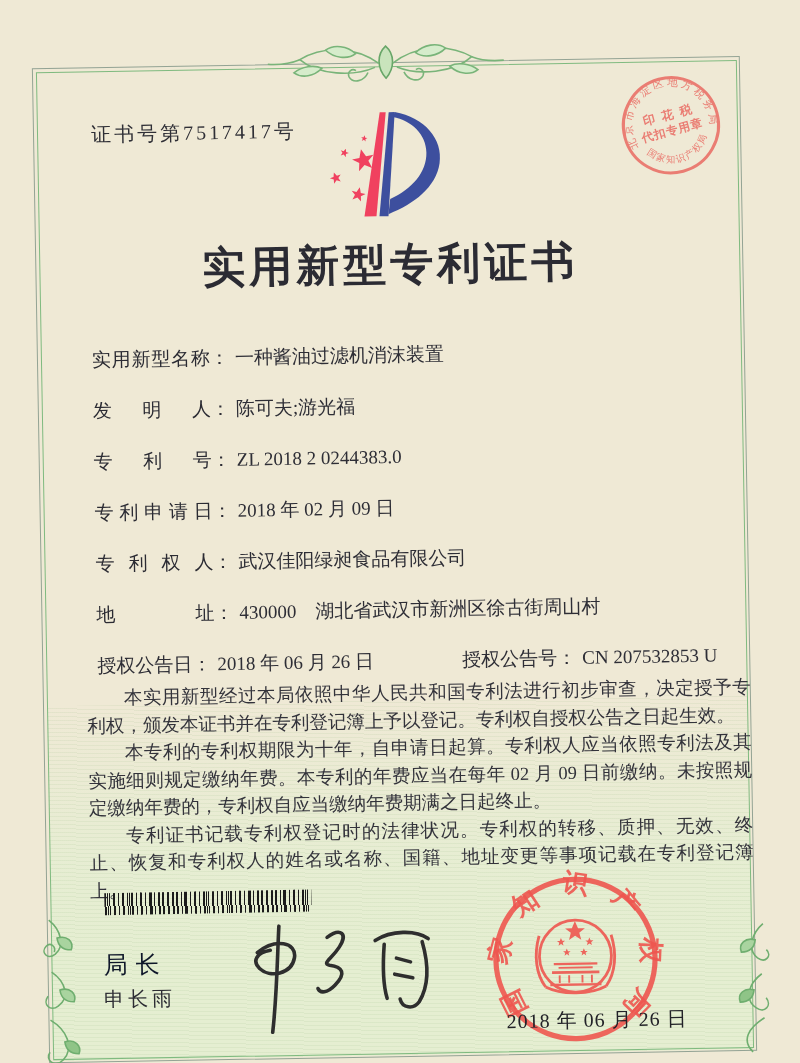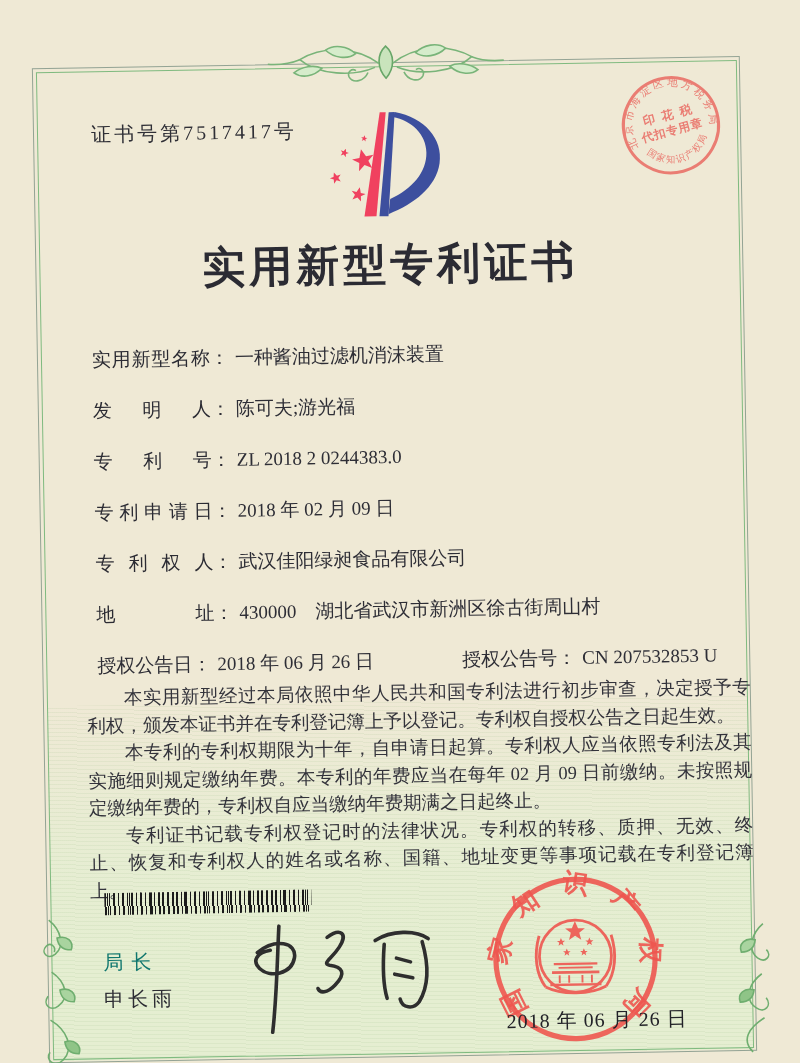--- a/index.html
+++ b/index.html
@@ -26,21 +26,21 @@
   .grant-row{position:absolute;left:95px;right:55px;top:646px;display:flex;
     font-size:19px;line-height:30px;color:#2e2e36;white-space:nowrap;}
   .gcell-left{flex:0 0 365px;}
   .paras{position:absolute;left:84px;right:52px;top:680px;font-size:18.5px;
     line-height:27.5px;color:#33333b;text-align:justify;}
   .paras p{margin:0;text-indent:2em;}
   .barcode{position:absolute;left:98px;top:888px;width:207px;height:22px;
     background-image:
       repeating-linear-gradient(90deg,#1b1b1b 0 2px,rgba(0,0,0,0) 2px 5px,#1b1b1b 5px 6px,rgba(0,0,0,0) 6px 9px),
       repeating-linear-gradient(90deg,rgba(0,0,0,0) 0 3px,#1b1b1b 3px 4px,rgba(0,0,0,0) 4px 11px);}
-  .signoff-title{position:absolute;left:96px;top:944px;font-size:20px;letter-spacing:8px;color:#0f766e;}
+  .signoff-title{position:absolute;left:96px;top:944px;font-size:24px;letter-spacing:8px;color:#0f172a;}
   .signoff-name{position:absolute;left:96px;top:981px;font-size:20px;letter-spacing:4px;color:#2c2c33;}
   .signature{position:absolute;left:222px;top:908px;}
   .seal-tax{position:absolute;left:622px;top:74px;transform:rotate(-14deg);}
   .seal-cnipa{position:absolute;left:478px;top:872px;}
   .seal-date{position:absolute;left:498px;top:1010px;font-size:20px;letter-spacing:1px;
     color:#222228;z-index:6;white-space:nowrap;}
   svg{display:block;}
 </style>
 </head>
 <body>

